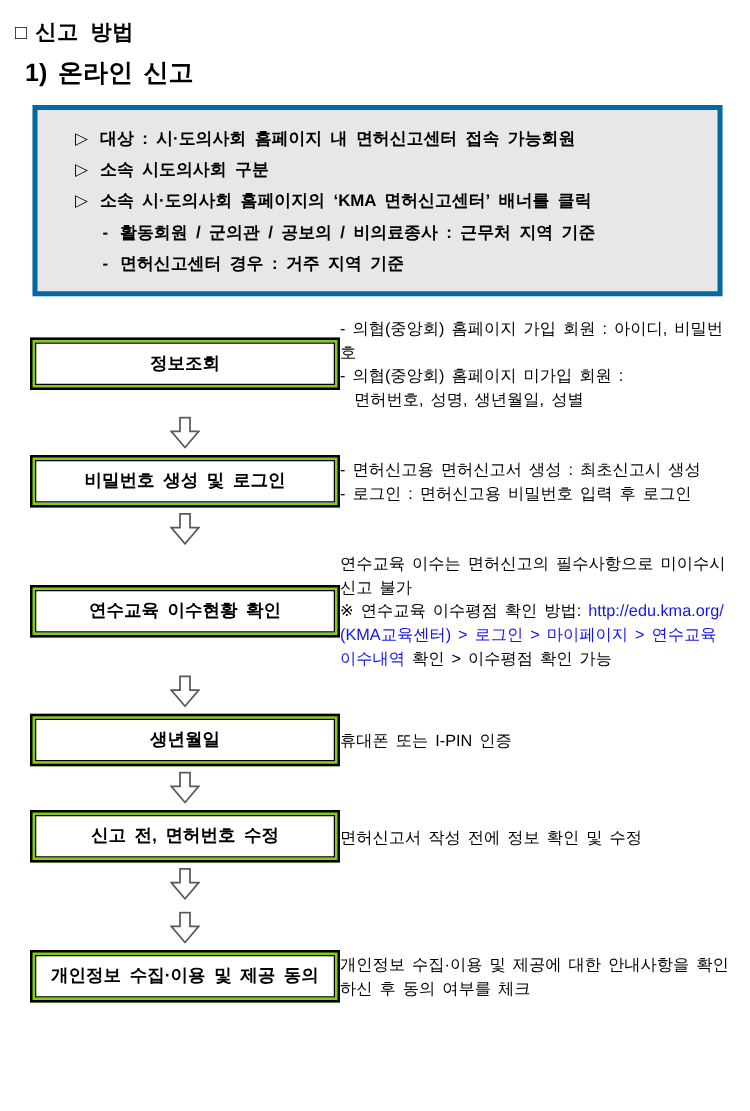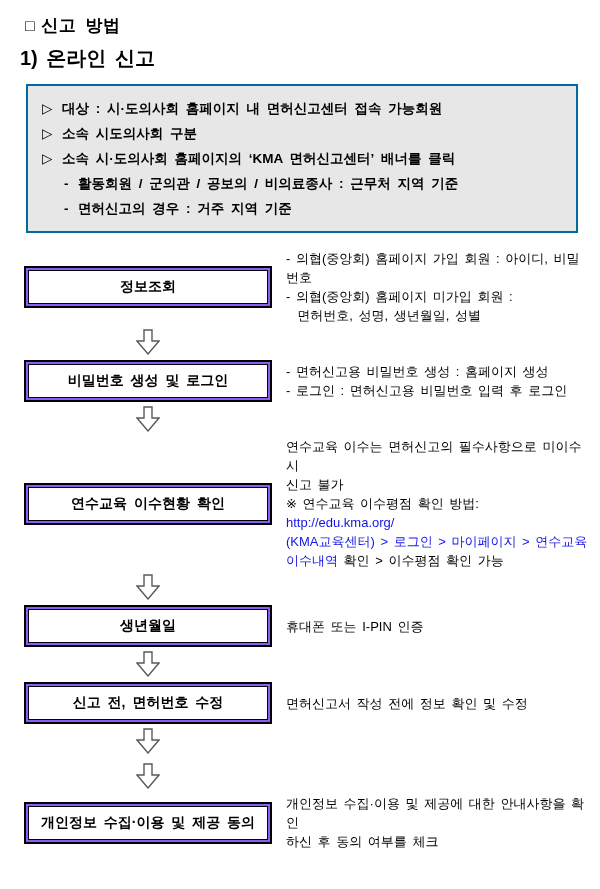--- a/index.html
+++ b/index.html
@@ -3,50 +3,50 @@
 <meta charset="utf-8">
 <style>
   * { margin:0; padding:0; box-sizing:border-box; }
   body {
     width:600px; min-height:889px; background:#ffffff; color:#000;
     font-family:"Liberation Sans","DejaVu Sans",sans-serif;
   }
   .page { padding:10px 12px 8px 12px; }
 
   
-  .title { font-size:17px; font-weight:700; letter-spacing:0.5px; word-spacing:4px; margin:4px 0 8px 13px; }
+  .title { font-size:17px; font-weight:700; letter-spacing:0.5px; word-spacing:4px; margin:4px 0 8px 0; }
   .title .bullet { font-size:16px; margin-right:6px; }
   .subtitle { font-size:20px; font-weight:700; word-spacing:3px; margin:0 0 12px 8px; }
 
   
   .info-box {
     margin:0 10px 16px 14px;
-    border:2px solid #0369a1;
+    border:4px solid #0369a1;
     background:#e7e7e7;
-    padding:10px 14px;
+    padding:10px 30px;
     font-size:13.5px; font-weight:600; word-spacing:3px;
   }
   .info-line { line-height:25px; white-space:pre-wrap; }
   .info-line .marker { display:inline-block; width:20px; }
   .info-line.sub { padding-left:22px; }
   .info-line.sub .marker { width:14px; }
   .info-line .strong { font-weight:800; }
 
   
   .flow { margin:6px 0 0 12px; }
   .flow-row { display:flex; align-items:center; }
   .box-col { width:248px; flex:0 0 248px; }
-  .step-box-outer { border:2px solid #000; padding:2px; background:#8b5cf6; }
+  .step-box-outer { border:2px solid #000; padding:2px; background:#84cc16; }
   .step-box-inner {
     border:1px solid #000; text-align:center;
     padding:7px 2px; font-size:14px; font-weight:600;
     word-spacing:3px; background:#fff; white-space:nowrap;
   }
   .step-desc {
-    flex:1; padding-left:14px; font-size:13px; line-height:19px;
+    flex:1; font-size:13px; line-height:19px;
     white-space:pre-wrap; word-spacing:2px;
   }
   .link { color:#1414e6; }
   .arrow-row { width:248px; display:flex; justify-content:center; padding:4px 0 5px 0; }
   .arrow-icon { display:block; }
 </style>
 </head>
 <body>
 
 <div class="page">
@@ -55,21 +55,21 @@
     <span class="bullet">□</span><span>신고 방법</span>
   </div>
 
   <div class="subtitle">1) 온라인 신고</div>
 
   <div class="info-box">
     <div class="info-line"><span class="marker">▷</span><span>대상 : 시·도의사회 홈페이지 내 면허신고센터 접속 가능회원</span></div>
     <div class="info-line"><span class="marker">▷</span><span>소속 시도의사회 구분</span></div>
     <div class="info-line"><span class="marker">▷</span><span>소속 시·도의사회 홈페이지의 </span><span class="strong">‘KMA 면허신고센터’</span><span> 배너를 클릭</span></div>
     <div class="info-line sub"><span class="marker">-</span><span>활동회원 / 군의관 / 공보의 / 비의료종사 : 근무처 지역 기준</span></div>
-    <div class="info-line sub"><span class="marker">-</span><span>면허신고의 경우 : 거주 지역 기준</span></div>
+    <div class="info-line sub"><span class="marker">-</span><span>면허신고센터 경우 : 거주 지역 기준</span></div>
   </div>
 
   <div class="flow">
 
     <div class="flow-row">
       <div class="box-col">
           <div class="step-box-outer">
             <div class="step-box-inner">정보조회</div>
           </div>
         </div>
@@ -82,21 +82,21 @@
           <path d="M8 1 H16 V12 H23 L12 25 L1 12 H8 Z" fill="#ffffff" stroke="#5a5a5a" stroke-width="1.4"></path>
         </svg>
     </div>
 
     <div class="flow-row">
       <div class="box-col">
           <div class="step-box-outer">
             <div class="step-box-inner">비밀번호 생성 및 로그인</div>
           </div>
         </div>
-      <div class="step-desc">- 면허신고용 비밀번호 생성 : 홈페이지 생성
+      <div class="step-desc">- 면허신고용 면허신고서 생성 : 최초신고시 생성
 - 로그인 : 면허신고용 비밀번호 입력 후 로그인</div>
     </div>
     <div class="arrow-row">
       <svg class="arrow-icon" width="24" height="26" viewBox="0 0 24 26">
           <path d="M8 1 H16 V12 H23 L12 25 L1 12 H8 Z" fill="#ffffff" stroke="#5a5a5a" stroke-width="1.4"></path>
         </svg>
     </div>
 
     <div class="flow-row">
       <div class="box-col">

